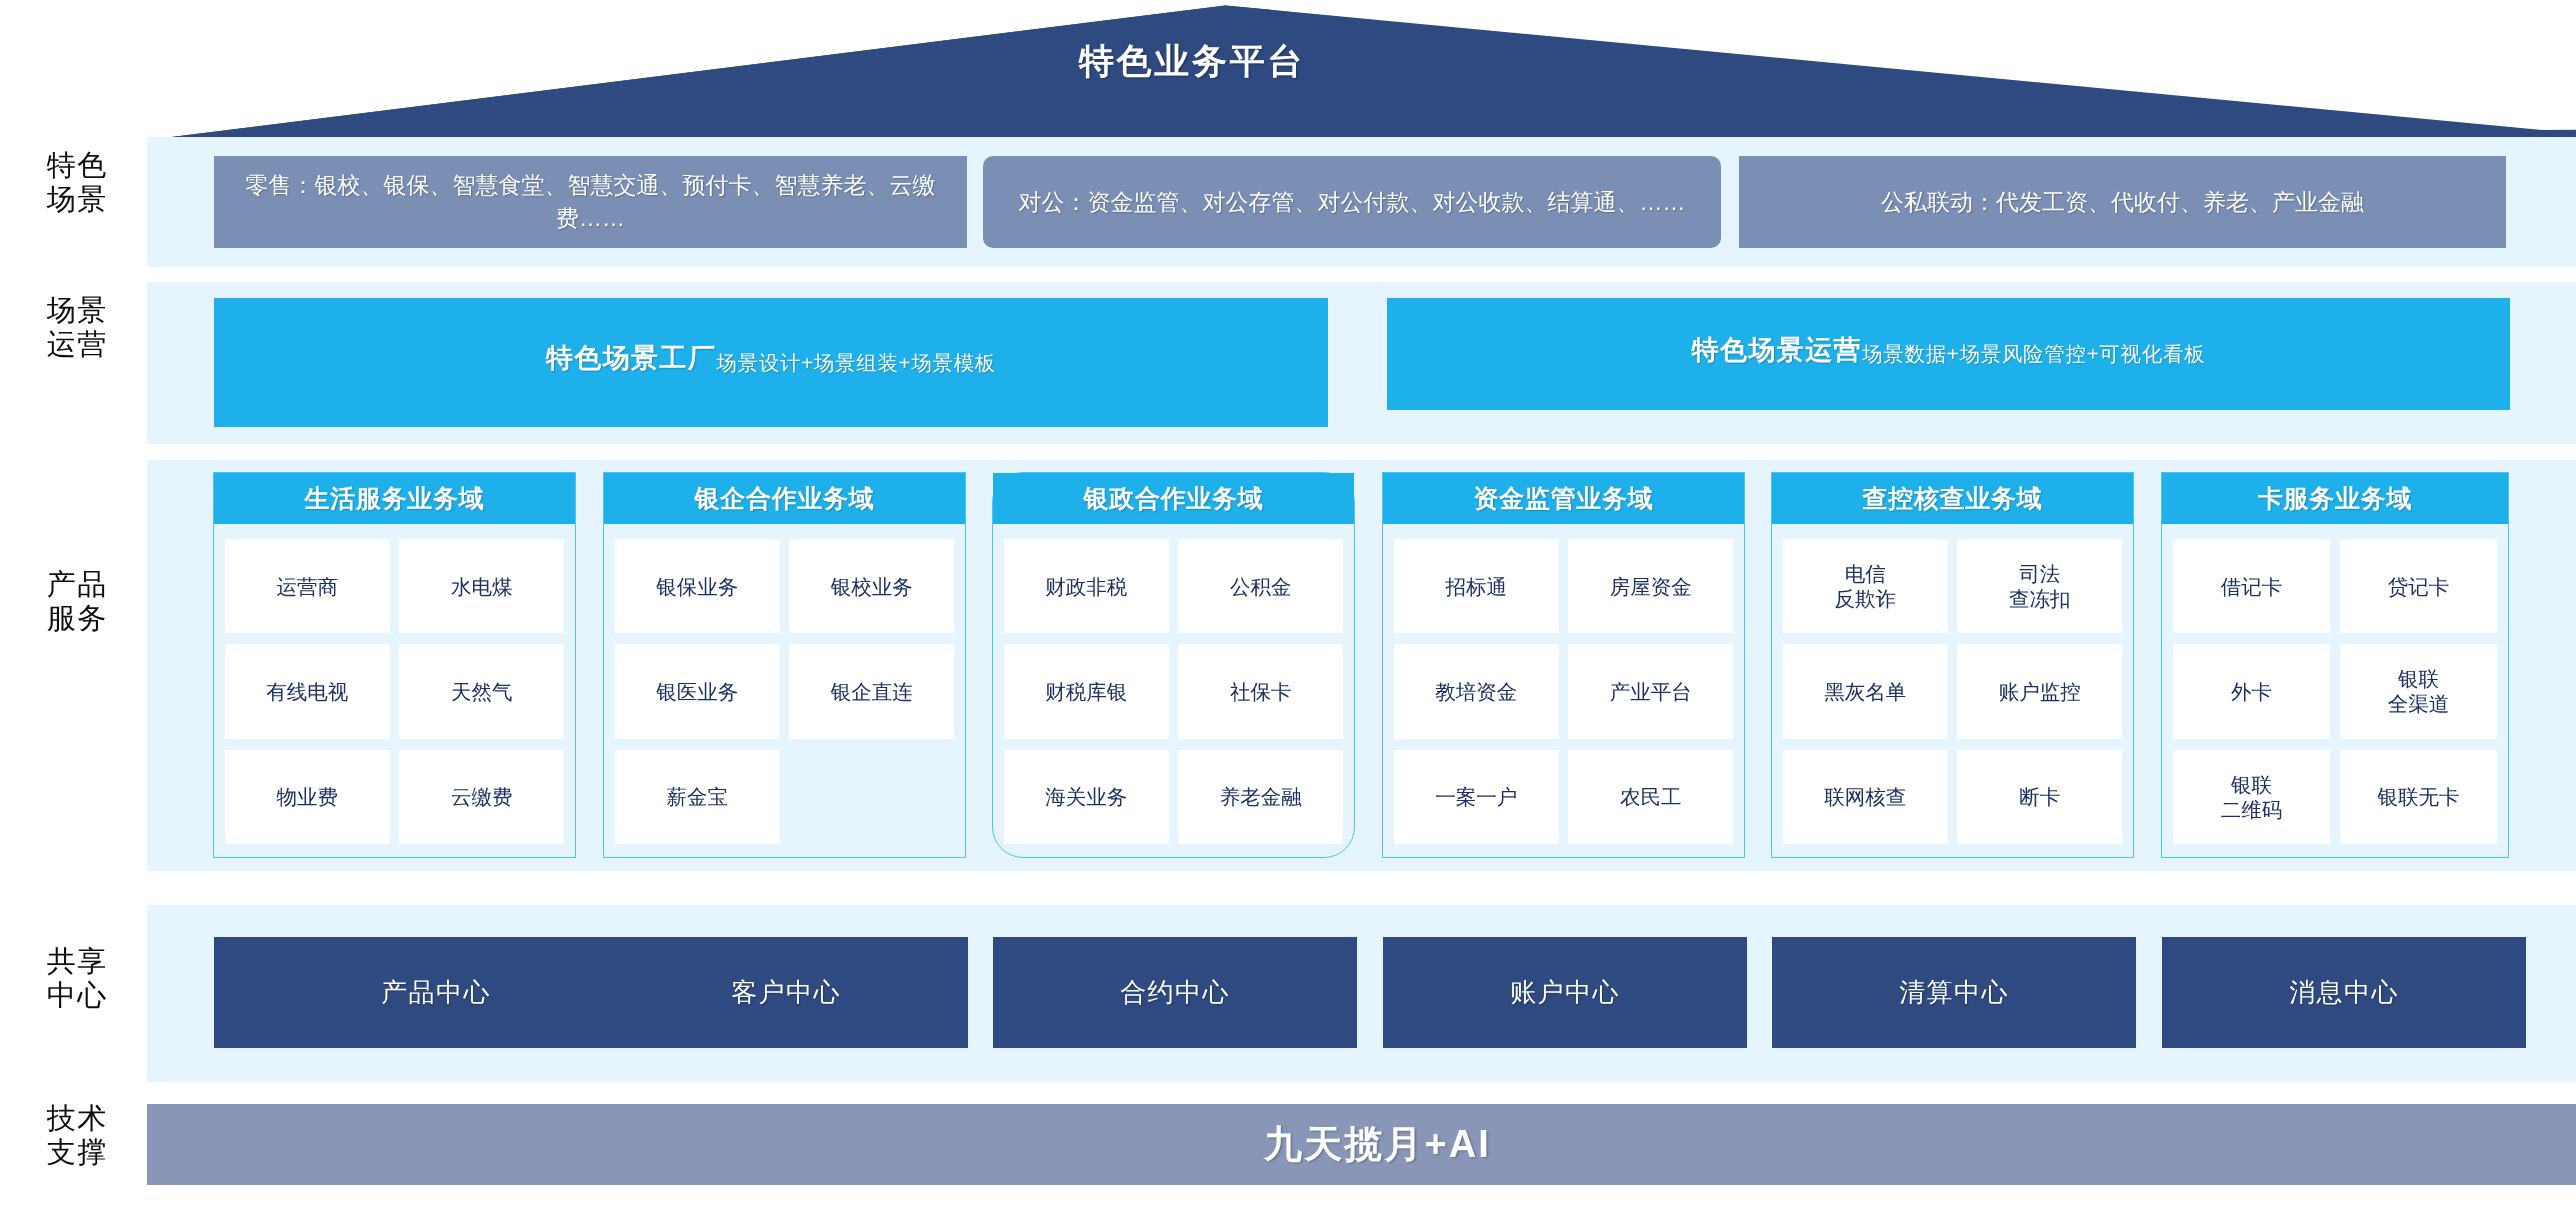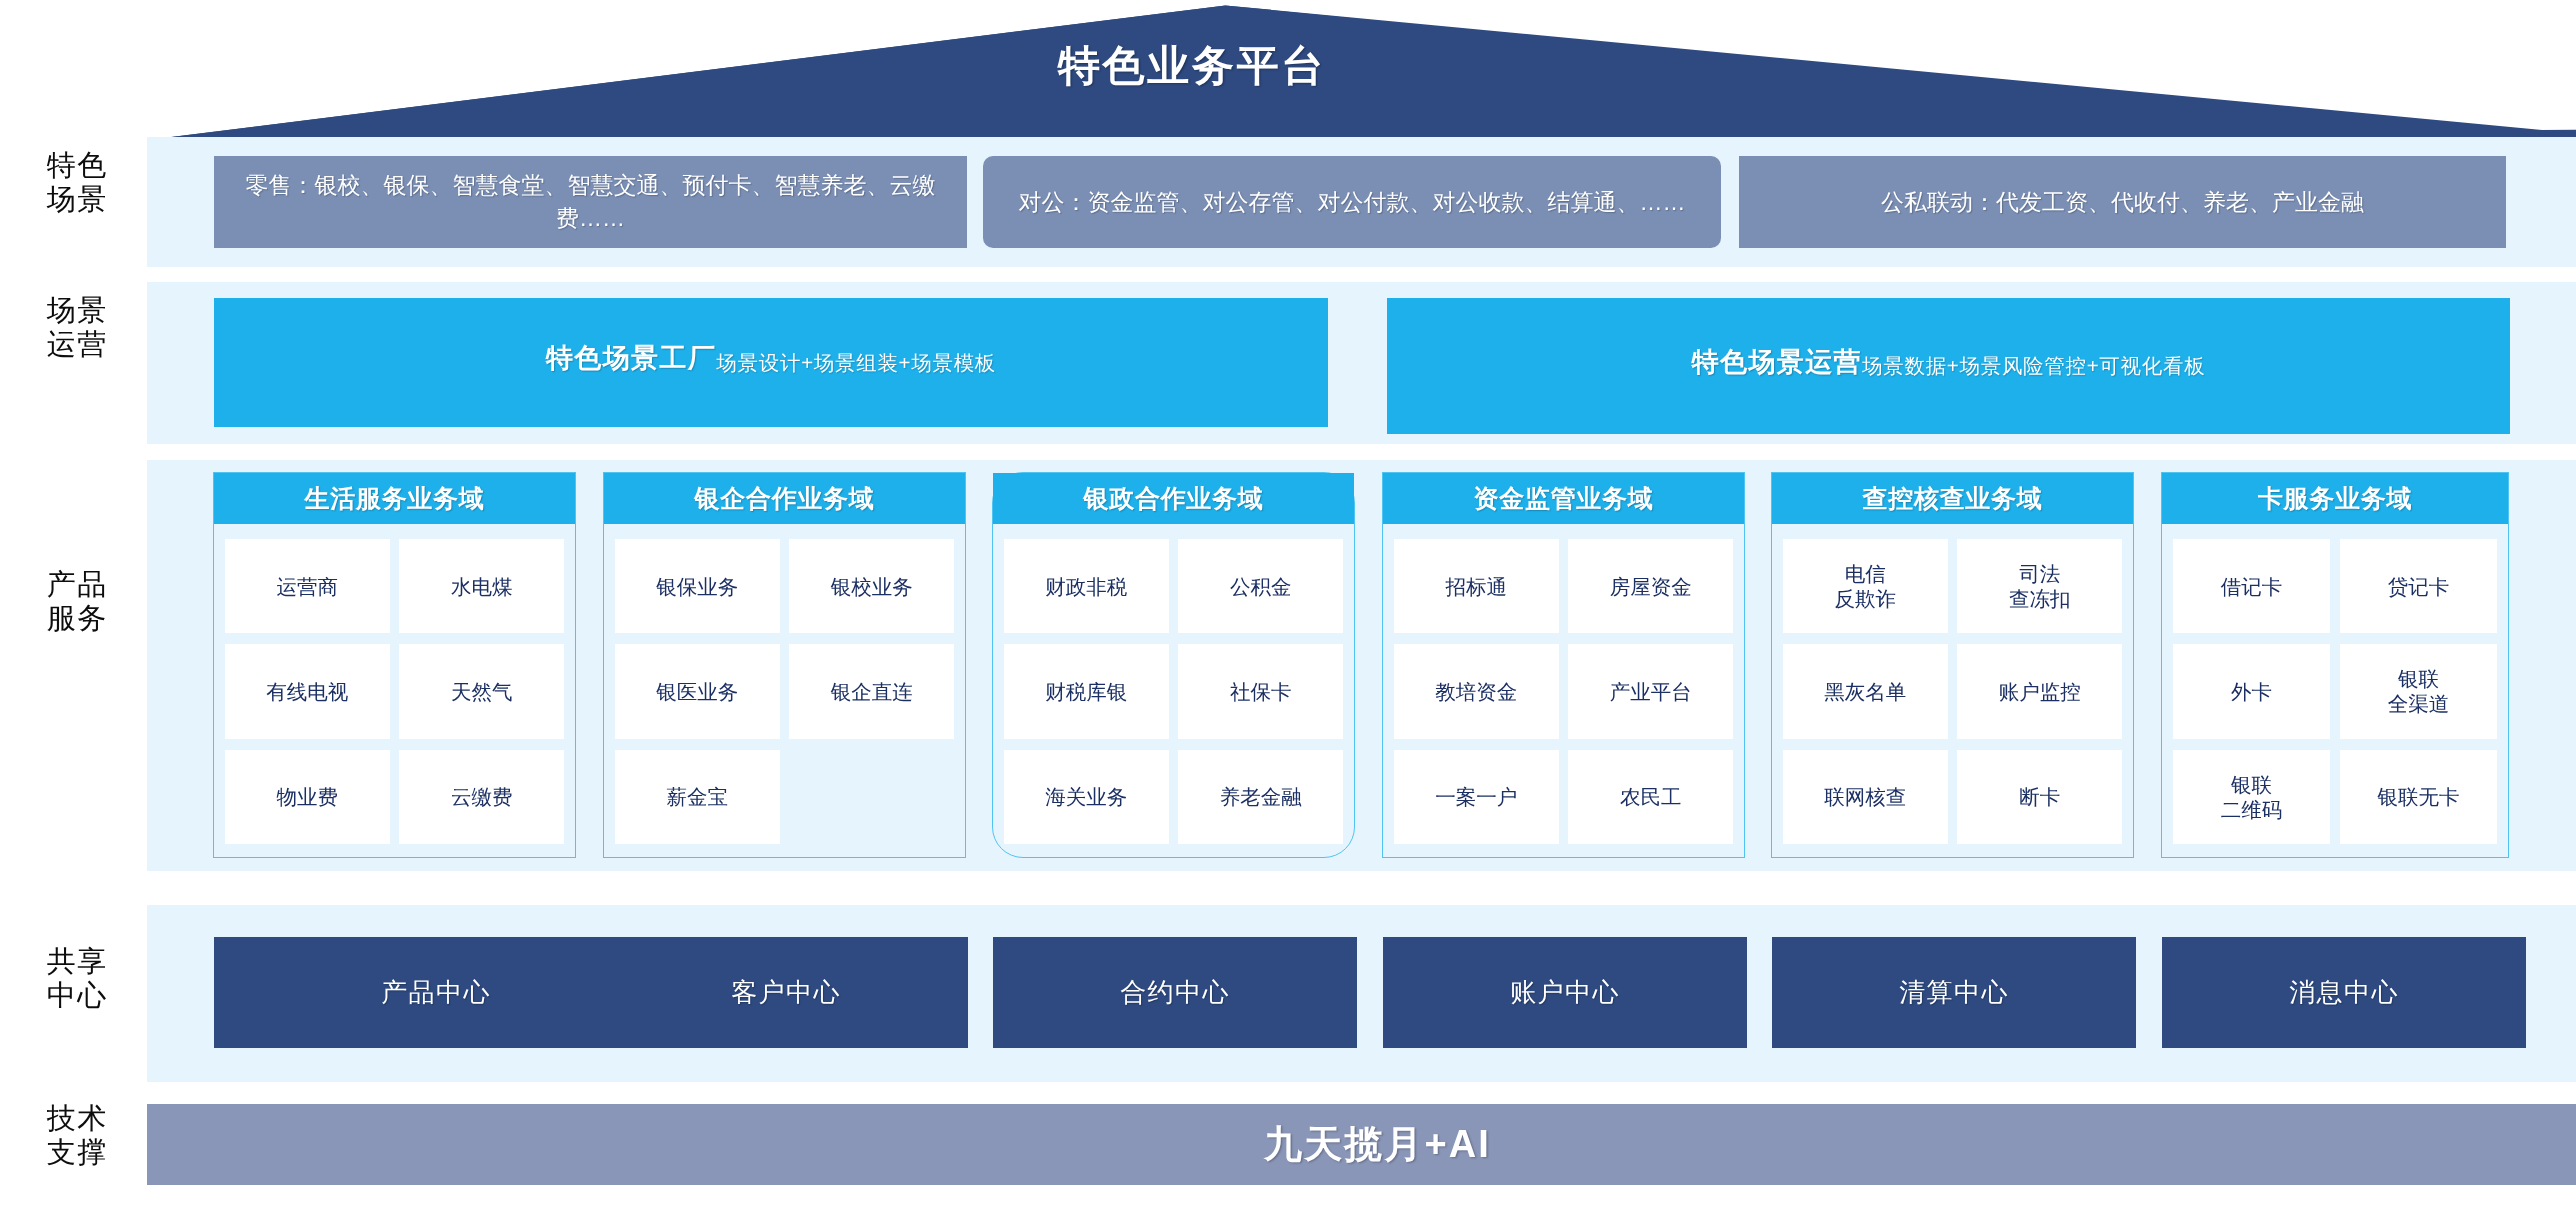--- a/index.html
+++ b/index.html
@@ -6,21 +6,21 @@
   html,body{margin:0;padding:0;background:#ffffff;}
   body{
     font-family:"Liberation Sans","DejaVu Sans",sans-serif;
     width:2576px;height:1232px;position:relative;overflow:hidden;
   }
   
   .roof-wrap{position:absolute;left:0;top:0;width:2576px;height:140px;}
   .roof-wrap svg{display:block;width:2576px;height:140px;}
   .roof-title{
     position:absolute;left:0;top:38px;width:2384px;text-align:center;
-    color:#ffffff;font-size:42px;font-weight:bold;letter-spacing:2.7px;
+    color:#ffffff;font-size:35px;font-weight:bold;letter-spacing:2.7px;
     text-shadow:1.4px 1.4px 2.1px rgba(0,0,0,.28);
   }
   .row-label{
     position:absolute;left:13.7px;width:127px;text-align:center;
     color:#0d0d0d;font-size:29px;font-weight:normal;line-height:1.16;
     letter-spacing:1.4px;
   }
   .band{position:absolute;background:#e6f5fd;}
   
   .scene-box{
@@ -105,21 +105,21 @@
   <div class="scene-box" style="position:absolute;left:1592px;top:19px;width:767px;height:92px;">
     <span>公私联动：代发工资、代收付、养老、产业金融</span>
   </div>
 </div>
 
 <div class="band" style="left:147px;top:282px;width:2429px;height:162px;">
   <div class="ops-box" style="position:absolute;left:67px;top:16.4px;width:1114px;height:129px;">
     <div class="ops-title">特色场景工厂</div>
     <div class="ops-sub">场景设计+场景组装+场景模板</div>
   </div>
-  <div class="ops-box" style="position:absolute;left:1240px;top:16.4px;width:1123px;height:136px;">
+  <div class="ops-box" style="position:absolute;left:1240px;top:16.4px;width:1123px;height:112px;">
     <div class="ops-title">特色场景运营</div>
     <div class="ops-sub">场景数据+场景风险管控+可视化看板</div>
   </div>
 </div>
 
 <div class="band" style="left:147px;top:460px;width:2429px;height:411px;">
 
   <div class="prod-col" style="left:66px;top:12.3px;width:363px;height:386px;">
     <div class="prod-head">生活服务业务域</div>
     <div class="prod-grid">

